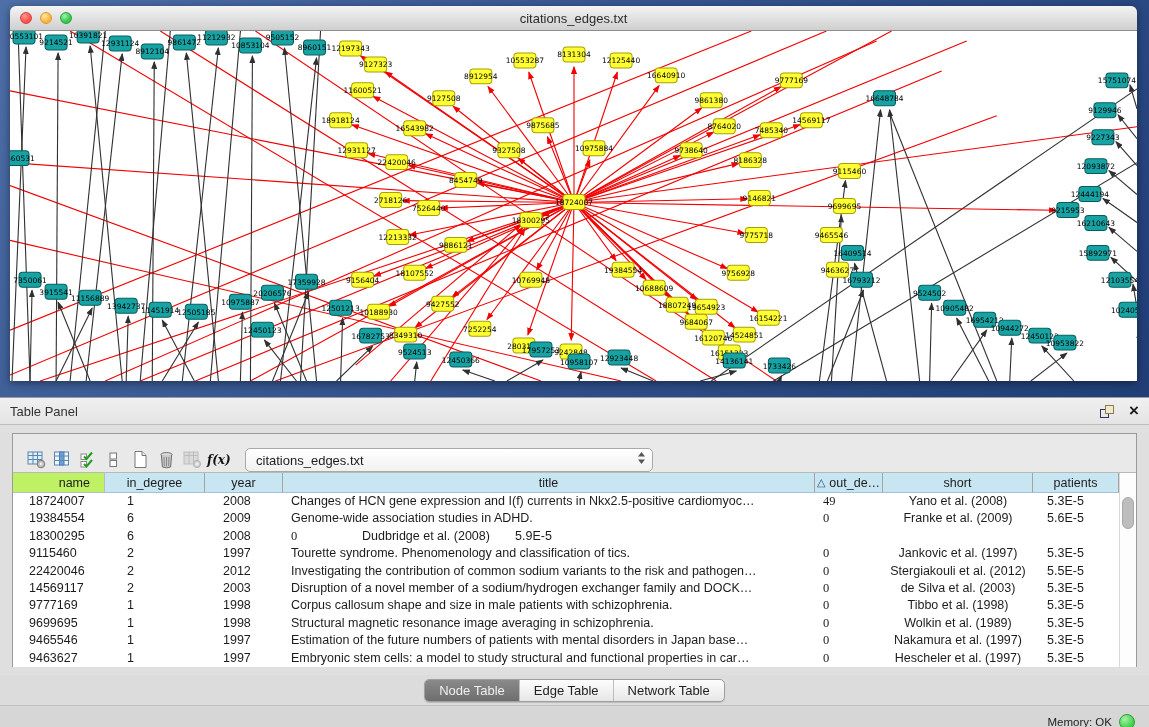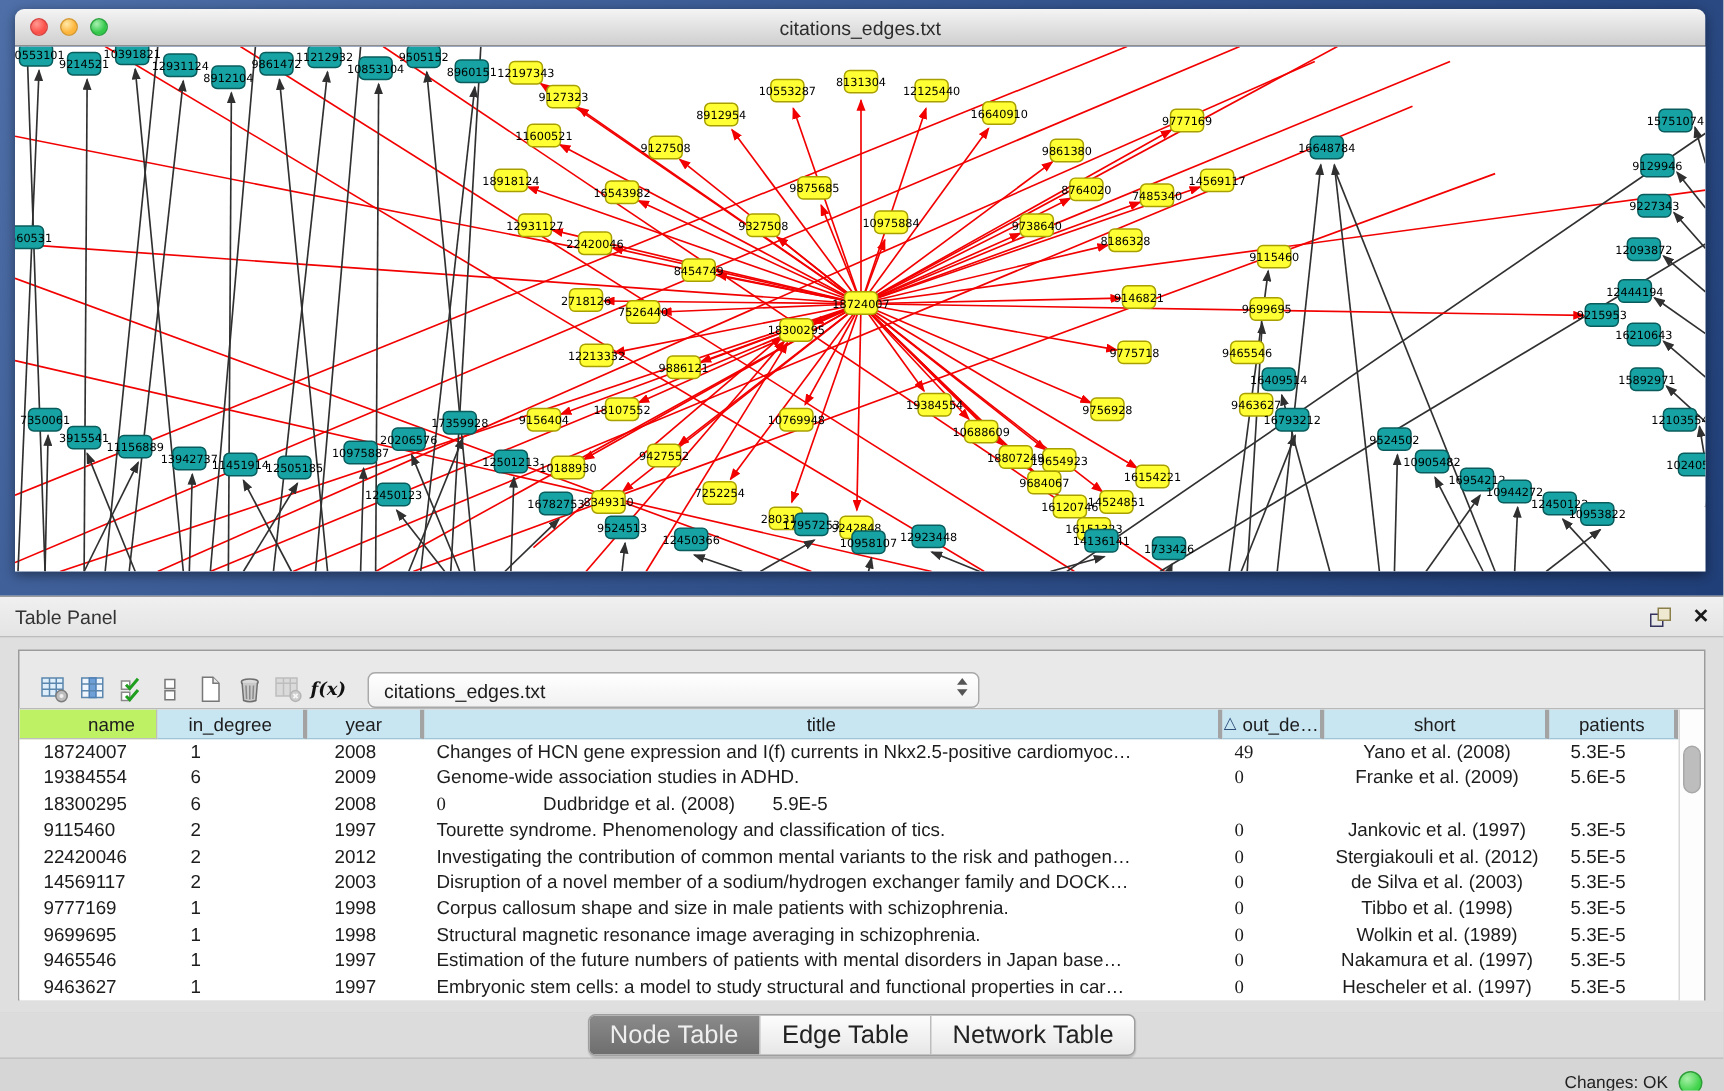--- a/index.html
+++ b/index.html
@@ -42,42 +42,42 @@
   .tbtn{width:26px;height:26px;display:flex;align-items:center;justify-content:center;border-radius:3px;}
   .tbtn svg{display:block;}
   .combo{margin-left:14px;width:390px;height:22px;border:1px solid #a9a9a9;border-radius:5px;
          background:linear-gradient(#ffffff,#f1f1f1);display:flex;align-items:center;
          padding:0 6px 0 10px;box-shadow:0 1px 0 rgba(255,255,255,.6);}
   .combo .cval{flex:1;font-size:13px;color:#1c1c1c;}
 
   .table-wrap{flex:1;display:flex;background:#fff;border-top:1px solid #b9b9b9;}
   .grid{flex:1;display:flex;flex-direction:column;overflow:hidden;}
   .thead{height:20px;flex:0 0 20px;display:flex;font-size:12.5px;color:#1c1c1c;}
-  .th{background:#c8e5f2;border-right:3px solid #a3a3a3;border-bottom:1px solid #9ec4d6;
+  .th{background:#c8e5f2;border-right:1px solid #a3a3a3;border-bottom:1px solid #9ec4d6;
       display:flex;align-items:center;justify-content:center;gap:4px;box-sizing:border-box;white-space:nowrap;overflow:hidden;}
   .th.c0{background:#bef264;border-right:1px solid #bdbdbd;border-bottom:1px solid #bdbdbd;justify-content:flex-end;padding-right:14px;}
   .sort-tri{color:#2c4d78;font-size:11px;line-height:11px;}
   .tbody{flex:1;}
   .tr{height:17.4px;display:flex;font-size:12.5px;color:#1c1c1c;background:#fff;}
   .td{box-sizing:border-box;white-space:nowrap;overflow:hidden;text-overflow:clip;padding-top:1px;}
   .c0{width:92px;flex:0 0 92px;}   .tr .c0{padding-left:16px;}
   .c1{width:100px;flex:0 0 100px;} .tr .c1{padding-left:22px;}
   .c2{width:78px;flex:0 0 78px;}   .tr .c2{padding-left:18px;}
   .c3{flex:1;}                     .tr .c3{padding-left:8px;}
   .c4{width:68px;flex:0 0 68px;}   .tr .c4{padding-left:8px;font-family:Liberation Serif, serif;}
   .c5{width:150px;flex:0 0 150px;text-align:center;}
   .c6{width:86px;flex:0 0 86px;}   .tr .c6{padding-left:14px;}
   .vscroll{width:16px;flex:0 0 16px;background:#fdfdfd;border-left:1px solid #d8d8d8;position:relative;}
   .vthumb{position:absolute;left:2px;right:2px;top:24px;height:30px;border-radius:6px;
           background:#bdbdbd;border:1px solid #a8a8a8;}
 
   .tabsbar{height:30px;background:#dcdcdc;display:flex;align-items:center;justify-content:center;}
   .seg{display:inline-flex;border:1px solid #9f9f9f;border-radius:5px;overflow:hidden;
        background:linear-gradient(#fdfdfd,#e7e7e7);box-shadow:0 1px 1px rgba(0,0,0,.15);}
-  .seg .tab{padding:3px 14px;font-size:17px;color:#222;border-right:1px solid #bdbdbd;}
+  .seg .tab{padding:3px 14px;font-size:13px;color:#222;border-right:1px solid #bdbdbd;}
   .seg .tab:last-child{border-right:none;}
   .seg .tab.active{background:linear-gradient(#8a8a8a,#6e6e6e);color:#efefef;}
 
   .statusbar{height:32px;background:#d6d6d6;display:flex;align-items:center;
              justify-content:flex-end;padding:0 14px;gap:7px;border-top:1px solid #c2c2c2;}
   .statusbar .mem{font-size:11.5px;color:#222;}
   .memdot{width:14px;height:14px;border-radius:50%;
           background:radial-gradient(circle at 35% 30%,#a8f0a8,#3fd34a 65%);
           border:1px solid #2e9e38;}
 </style>
@@ -804,21 +804,21 @@
               <div class="td c2">1997</div>
               <div class="td c3">Tourette syndrome. Phenomenology and classification of tics.</div>
               <div class="td c4">0</div>
               <div class="td c5">Jankovic et al. (1997)</div>
               <div class="td c6">5.3E-5</div>
             </div>
             <div class="tr">
               <div class="td c0">22420046</div>
               <div class="td c1">2</div>
               <div class="td c2">2012</div>
-              <div class="td c3">Investigating the contribution of common mental variants to the risk and pathogen…</div>
+              <div class="td c3">Investigating the contribution of common sodium variants to the risk and pathogen…</div>
               <div class="td c4">0</div>
               <div class="td c5">Stergiakouli et al. (2012)</div>
               <div class="td c6">5.5E-5</div>
             </div>
             <div class="tr">
               <div class="td c0">14569117</div>
               <div class="td c1">2</div>
               <div class="td c2">2003</div>
               <div class="td c3">Disruption of a novel member of a sodium/hydrogen exchanger family and DOCK…</div>
               <div class="td c4">0</div>
@@ -872,15 +872,15 @@
 
 <div class="tabsbar">
   <div class="seg" id="tabseg">
       <div class="tab active">Node Table</div>
       <div class="tab">Edge Table</div>
       <div class="tab">Network Table</div>
     </div>
 </div>
 
 <div class="statusbar">
-  <span class="mem">Changes: OK</span>
+  <span class="mem">Memory: OK</span>
   <span class="memdot"></span>
 </div>
 
 </body></html>

